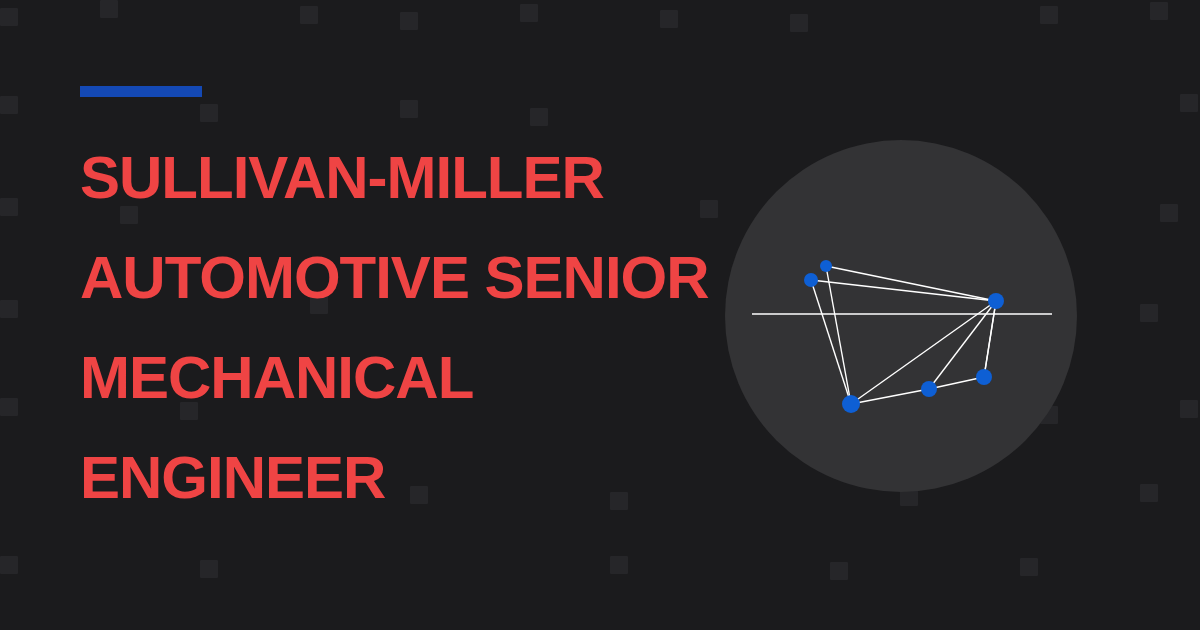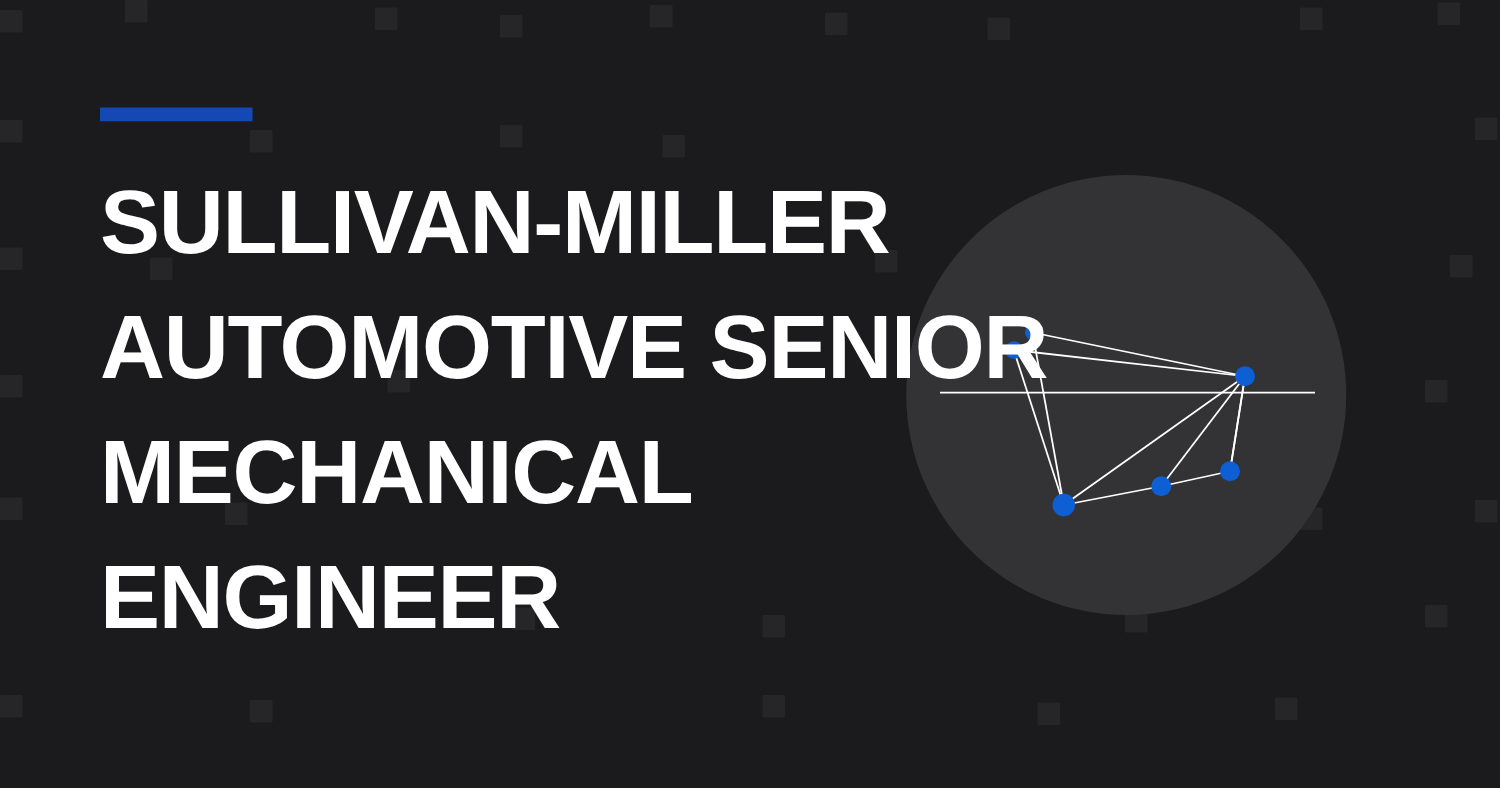--- a/index.html
+++ b/index.html
@@ -155,19 +155,19 @@
         <circle cx="811" cy="280" r="7" fill="#0e5fd4"></circle>
         <circle cx="996" cy="301" r="8" fill="#0e5fd4"></circle>
         <circle cx="851" cy="404" r="9" fill="#0e5fd4"></circle>
         <circle cx="929" cy="389" r="8" fill="#0e5fd4"></circle>
         <circle cx="984" cy="377" r="8" fill="#0e5fd4"></circle>
       </g>
   </svg>
 
   <div id="content">
     <div id="accent-bar" style="background: rgb(20, 73, 181); width: 122px; height: 11px;"></div>
-    <h1 id="headline" style="color: #ffffff; font-size: 72px;">SULLIVAN-MILLER
+    <h1 id="headline" style="color: #ef4444; font-size: 60px;">SULLIVAN-MILLER
 AUTOMOTIVE SENIOR
 MECHANICAL
 ENGINEER</h1>
   </div>
 
 </div>
 
 </body></html>

